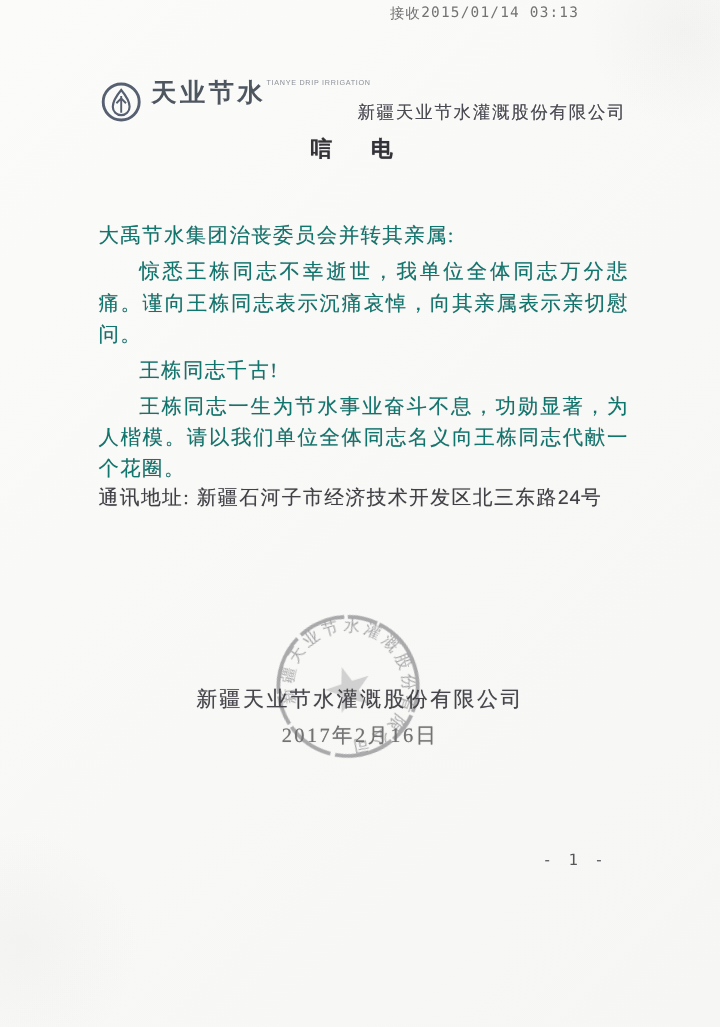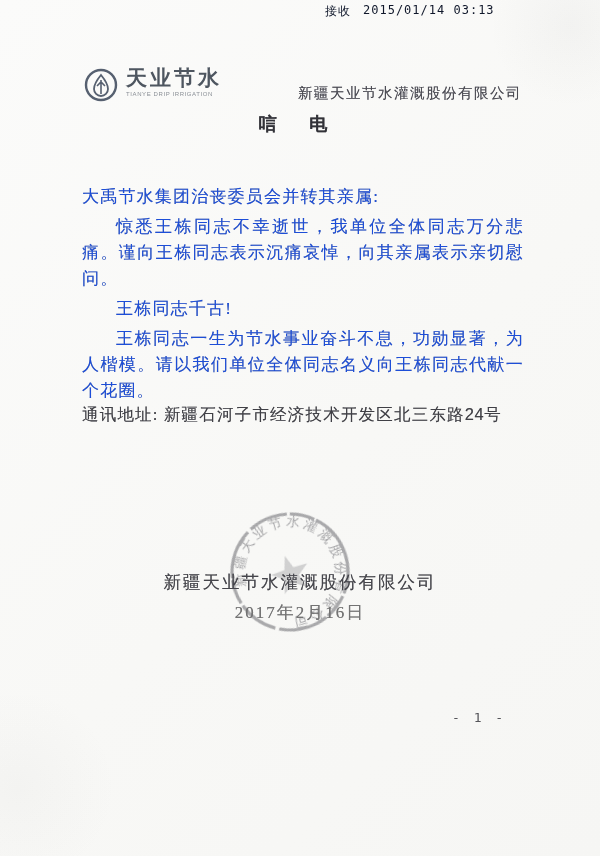--- a/index.html
+++ b/index.html
@@ -5,28 +5,28 @@
   html,body{margin:0;padding:0;}
   body{
     width:600px;height:856px;position:relative;overflow:hidden;
     background:linear-gradient(135deg,#fbfbfa 0%,#f8f8f6 55%,#f6f6f4 100%);
     font-family:"Liberation Serif","DejaVu Serif",serif;
     color:#45454b;
   }
   .abs{position:absolute;}
   
   .received{
-    left:325px;top:3px;font-size:12px;color:#0f172a;
+    left:325px;top:3px;font-size:12px;color:#737373;
     font-family:"DejaVu Sans Mono",monospace;letter-spacing:1px;
-    display:flex;gap:12px;
+    display:flex;
   }
   
   .logo-row{left:84px;top:66px;display:flex;align-items:flex-start;gap:8px;}
   .logo-mark{width:34px;height:34px;flex:0 0 auto;margin-top:2px;}
-  .brand-block{display:flex;flex-direction:column;}
+  .brand-block{display:flex;flex-direction:row;}
   .brand-cn{
     font-size:21px;font-weight:bold;color:#4e5660;letter-spacing:3px;
     font-family:"Liberation Sans",sans-serif;line-height:24px;
   }
   .brand-en{
     font-size:6px;color:#8a8f96;letter-spacing:.6px;margin-top:1px;
     font-family:"Liberation Sans",sans-serif;filter:blur(.3px);
   }
   .company-top{
     right:78px;top:84px;font-size:14.5px;color:#4a4a52;letter-spacing:1.5px;
@@ -35,21 +35,21 @@
   
   .doc-title{
     left:0;top:112px;width:100%;text-align:center;
     font-size:18px;font-weight:bold;color:#323238;letter-spacing:14px;
     text-shadow:0 0 .6px rgba(40,40,45,.6);
   }
   
   .body-text{
     left:82px;top:184px;width:442px;
     font-size:17px;line-height:26px;letter-spacing:1.2px;
-    color:#1d4ed8;text-align:justify;
+    color:#0f766e;text-align:justify;
     text-shadow:0 0 .6px rgba(60,60,66,.45);
   }
   .body-text p{margin:0 0 4px 0;}
   .body-text p.indent{text-indent:2em;}
   
   .contact{
     left:82px;top:398px;font-size:16.5px;line-height:33px;
     letter-spacing:1.2px;color:#404046;
     text-shadow:0 0 .6px rgba(60,60,66,.45);
   }

